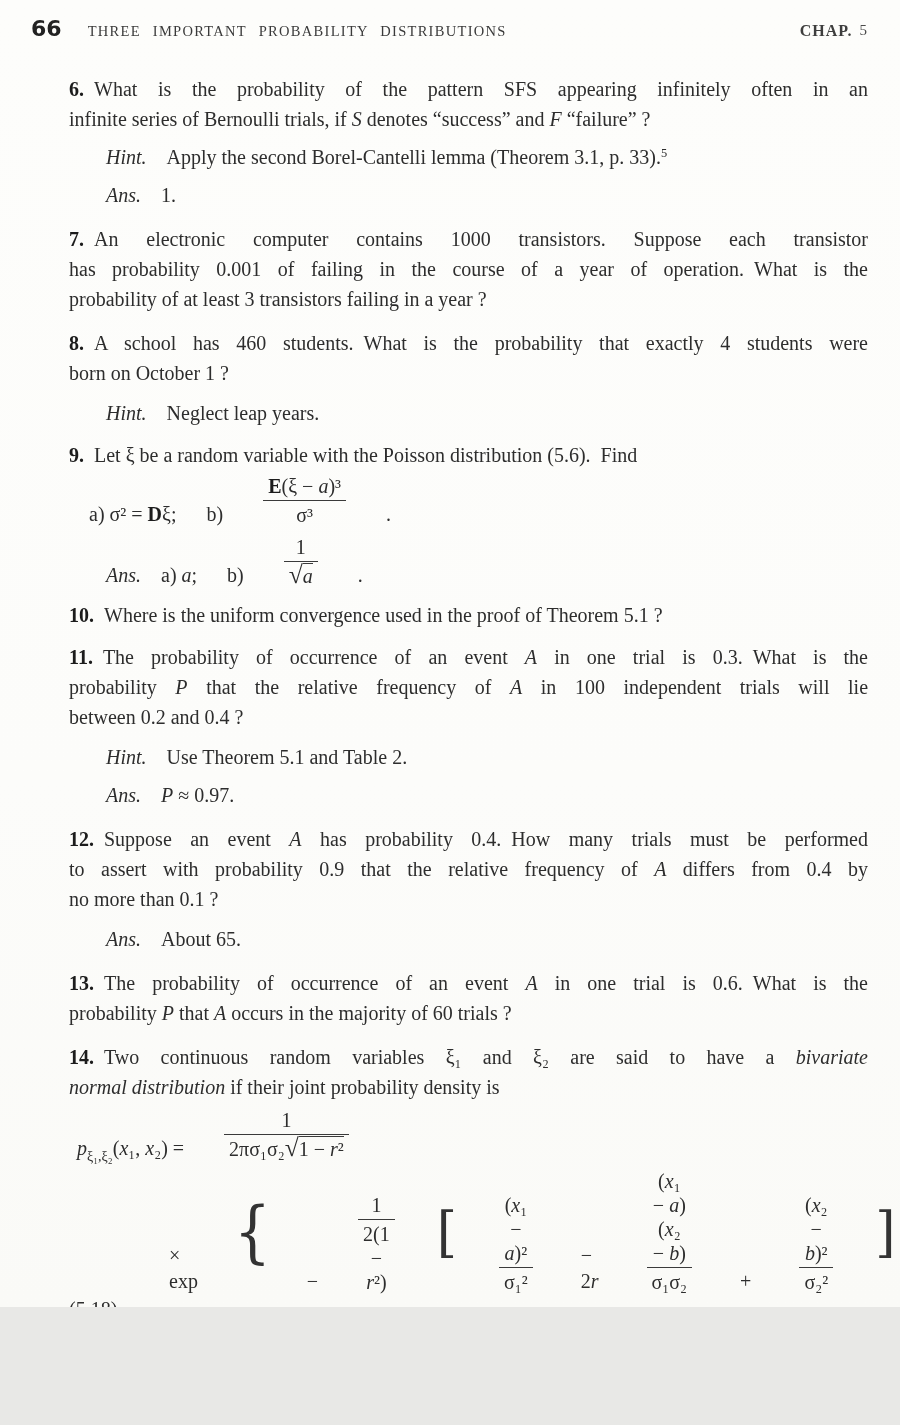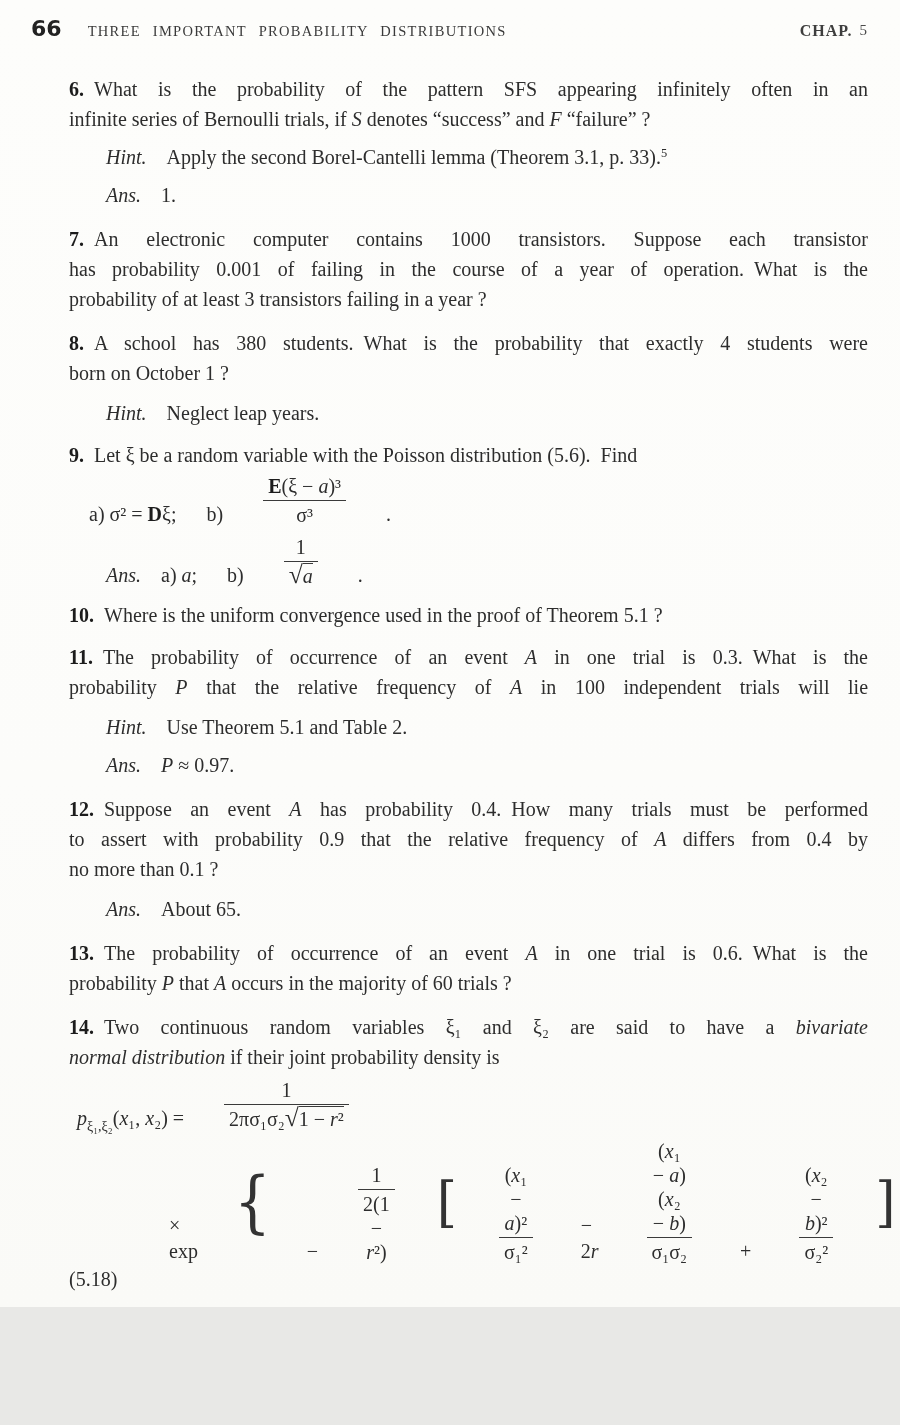--- a/index.html
+++ b/index.html
@@ -72,21 +72,21 @@
   <section class="p7">
     <div>
         <div class="ln jl"><span class="bd">7.</span><span> An electronic computer contains 1000 transistors. Suppose each transistor</span></div>
         <div class="ln jl"><span>has probability 0.001 of failing in the course of a year of operation. What is the</span></div>
         <div class="ln"><span>probability of at least 3 transistors failing in a year ?</span></div>
       </div>
   </section>
 
   <section class="p8">
     <div>
-        <div class="ln jl"><span class="bd">8.</span><span> A school has 380 students. What is the probability that exactly 4 students were</span></div>
+        <div class="ln jl"><span class="bd">8.</span><span> A school has 460 students. What is the probability that exactly 4 students were</span></div>
         <div class="ln"><span>born on October 1 ?</span></div>
       </div>
     <div class="hintline h8"><span class="it">Hint.</span><span> Neglect leap years.</span></div>
   </section>
 
   <section class="p9">
     <div>
         <div class="ln"><span class="bd">9.</span><span> Let ξ be a random variable with the Poisson distribution (5.6). Find</span></div>
       </div>
     <div class="formula f9">
@@ -110,20 +110,21 @@
   <section class="p10">
     <div>
         <div class="ln"><span class="bd">10.</span><span> Where is the uniform convergence used in the proof of Theorem 5.1 ?</span></div>
       </div>
   </section>
 
   <section class="p11">
     <div>
         <div class="ln jl"><span class="bd">11.</span><span> The probability of occurrence of an event </span><span class="it">A</span><span> in one trial is 0.3. What is the</span></div>
         <div class="ln jl"><span>probability </span><span class="it">P</span><span> that the relative frequency of </span><span class="it">A</span><span> in 100 independent trials will lie</span></div>
+        <div class="ln"><span>between 0.2 and 0.4 ?</span></div>
       </div>
     <div class="hintline h11"><span class="it">Hint.</span><span> Use Theorem 5.1 and Table 2.</span></div>
     <div class="hintline a11"><span class="it">Ans.</span><span> </span><span class="it">P</span><span> ≈ 0.97.</span></div>
   </section>
 
   <section class="p12">
     <div>
         <div class="ln jl"><span class="bd">12.</span><span> Suppose an event </span><span class="it">A</span><span> has probability 0.4. How many trials must be performed</span></div>
         <div class="ln jl"><span>to assert with probability 0.9 that the relative frequency of </span><span class="it">A</span><span> differs from 0.4 by</span></div>
         <div class="ln"><span>no more than 0.1 ?</span></div>

